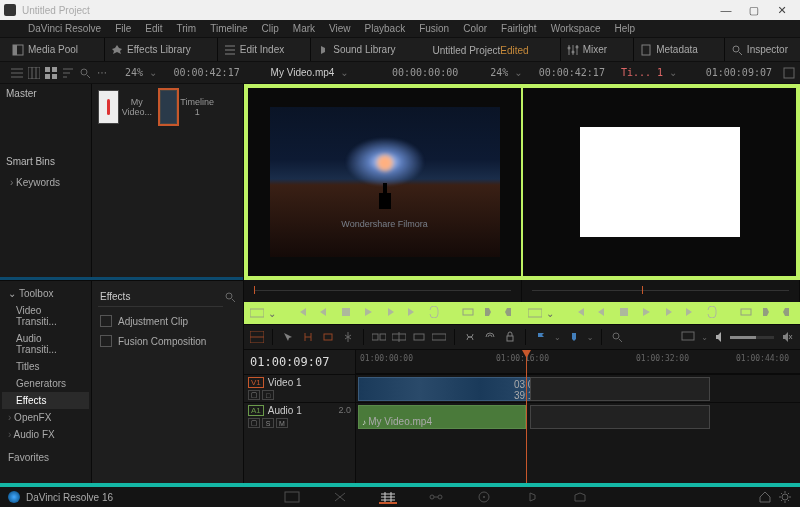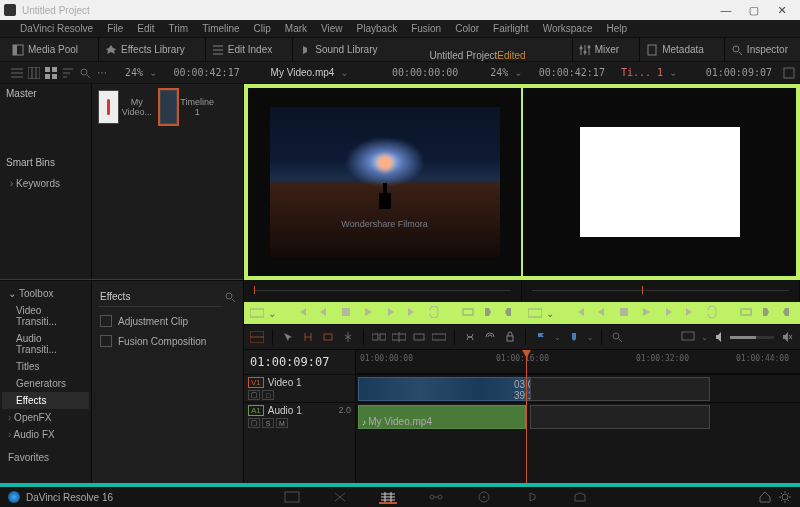--- a/index.html
+++ b/index.html
@@ -1,38 +1,38 @@
 <!DOCTYPE html>
 <html><head>
 <meta charset="utf-8">
 <style>
 *{margin:0;padding:0;box-sizing:border-box;font-family:Arial,sans-serif;font-size:10px;color:#aaa;user-select:none}
 body{background:#1a1a1a;width:800px;height:507px;overflow:hidden;display:flex;flex-direction:column}
 .titlebar{height:20px;background:#f0f0f0;display:flex;align-items:center;padding:0 4px;color:#333}
 .titlebar .ico{width:12px;height:12px;background:#333;border-radius:2px;margin-right:6px}
 .titlebar .spacer{flex:1}
 .titlebar .wbtn{width:28px;text-align:center;color:#444;font-size:11px}
-.menubar{height:18px;background:#1a1a1a;display:flex;align-items:center;padding:0 14px;gap:2px;border-bottom:1px solid #0f0f0f}
+.menubar{height:18px;background:#1a1a1a;display:flex;align-items:center;padding:0 22px;gap:2px;border-bottom:1px solid #0f0f0f}
 .menubar span{padding:0 6px;color:#999;font-size:10px}
-.toolbar1{height:24px;background:#1e1e1e;display:flex;align-items:flex-end;padding:0 6px;gap:14px;border-bottom:1px solid #0f0f0f}
+.toolbar1{height:24px;background:#1e1e1e;display:flex;align-items:center;padding:0 6px;gap:20px;border-bottom:1px solid #0f0f0f}
 .tb-grp{display:flex;align-items:center;gap:4px;padding:0 6px;border-left:1px solid #0a0a0a;height:100%}
 .tb-grp:first-child{border-left:none}
 .tb-grp .ico{width:12px;height:12px;opacity:.7}
 .center-title{flex:1;text-align:center;color:#ddd;font-size:11px}
 .edited{color:#c78a3a;font-size:10px;margin-left:0}
 .row2{height:22px;background:#1a1a1a;display:flex;align-items:center;padding:0 4px;gap:4px;border-bottom:1px solid #0f0f0f}
 .row2 .seg{display:flex;align-items:center;gap:6px;padding:0 6px}
 .tc{color:#999;font-family:monospace;font-size:10px}
 .tc.red{color:#d66}
 .clipname{color:#ccc;font-size:10px}
 .iconbtn{width:14px;height:14px;display:flex;align-items:center;justify-content:center;opacity:.7}
 svg{display:block}
 .main{flex:1;display:flex;min-height:0}
 .left{width:244px;background:#1c1c1c;display:flex;flex-direction:column;border-right:1px solid #0a0a0a}
-.left-top{height:196px;display:flex;border-bottom:1px solid #0c4a6e}
+.left-top{height:196px;display:flex;border-bottom:3px solid #0c4a6e}
 .bins{width:92px;background:#1a1a1a;border-right:1px solid #0a0a0a;display:flex;flex-direction:column;padding:4px 6px;gap:10px}
 .bins .hdr{color:#bbb;font-size:10px}
 .bins .sub{color:#777;font-size:10px;padding-left:4px}
 .pool{flex:1;padding:6px;display:flex;gap:8px;align-items:flex-start}
 .thumb{width:54px;display:flex;align-items:center;gap:3px}
 .thumb .img{width:54px;height:34px;background:#333;border:1px solid #444;position:relative}
 .thumb.sel .img{outline:2px solid #c7572b}
 .thumb .lbl{font-size:9px;color:#999;text-align:center}
 .left-bot{flex:1;display:flex;border-top:1px solid #0a0a0a}
 .sidelist{width:92px;background:#1a1a1a;border-right:1px solid #0a0a0a;padding:4px 2px;font-size:10px}

